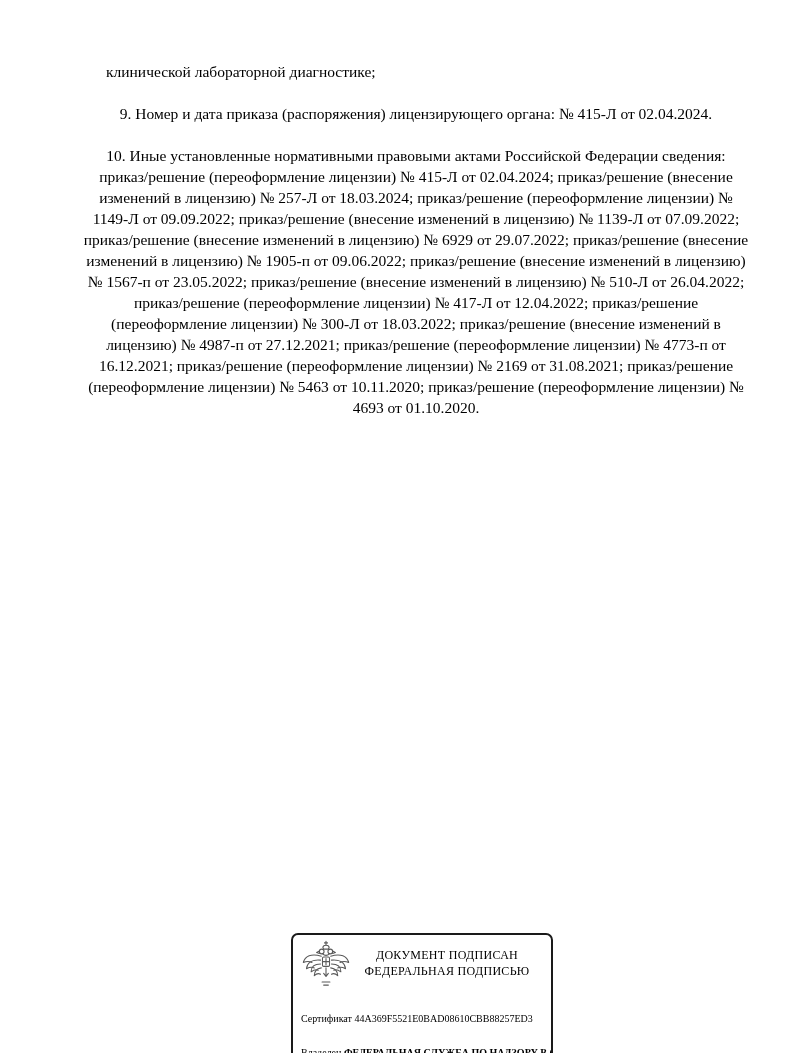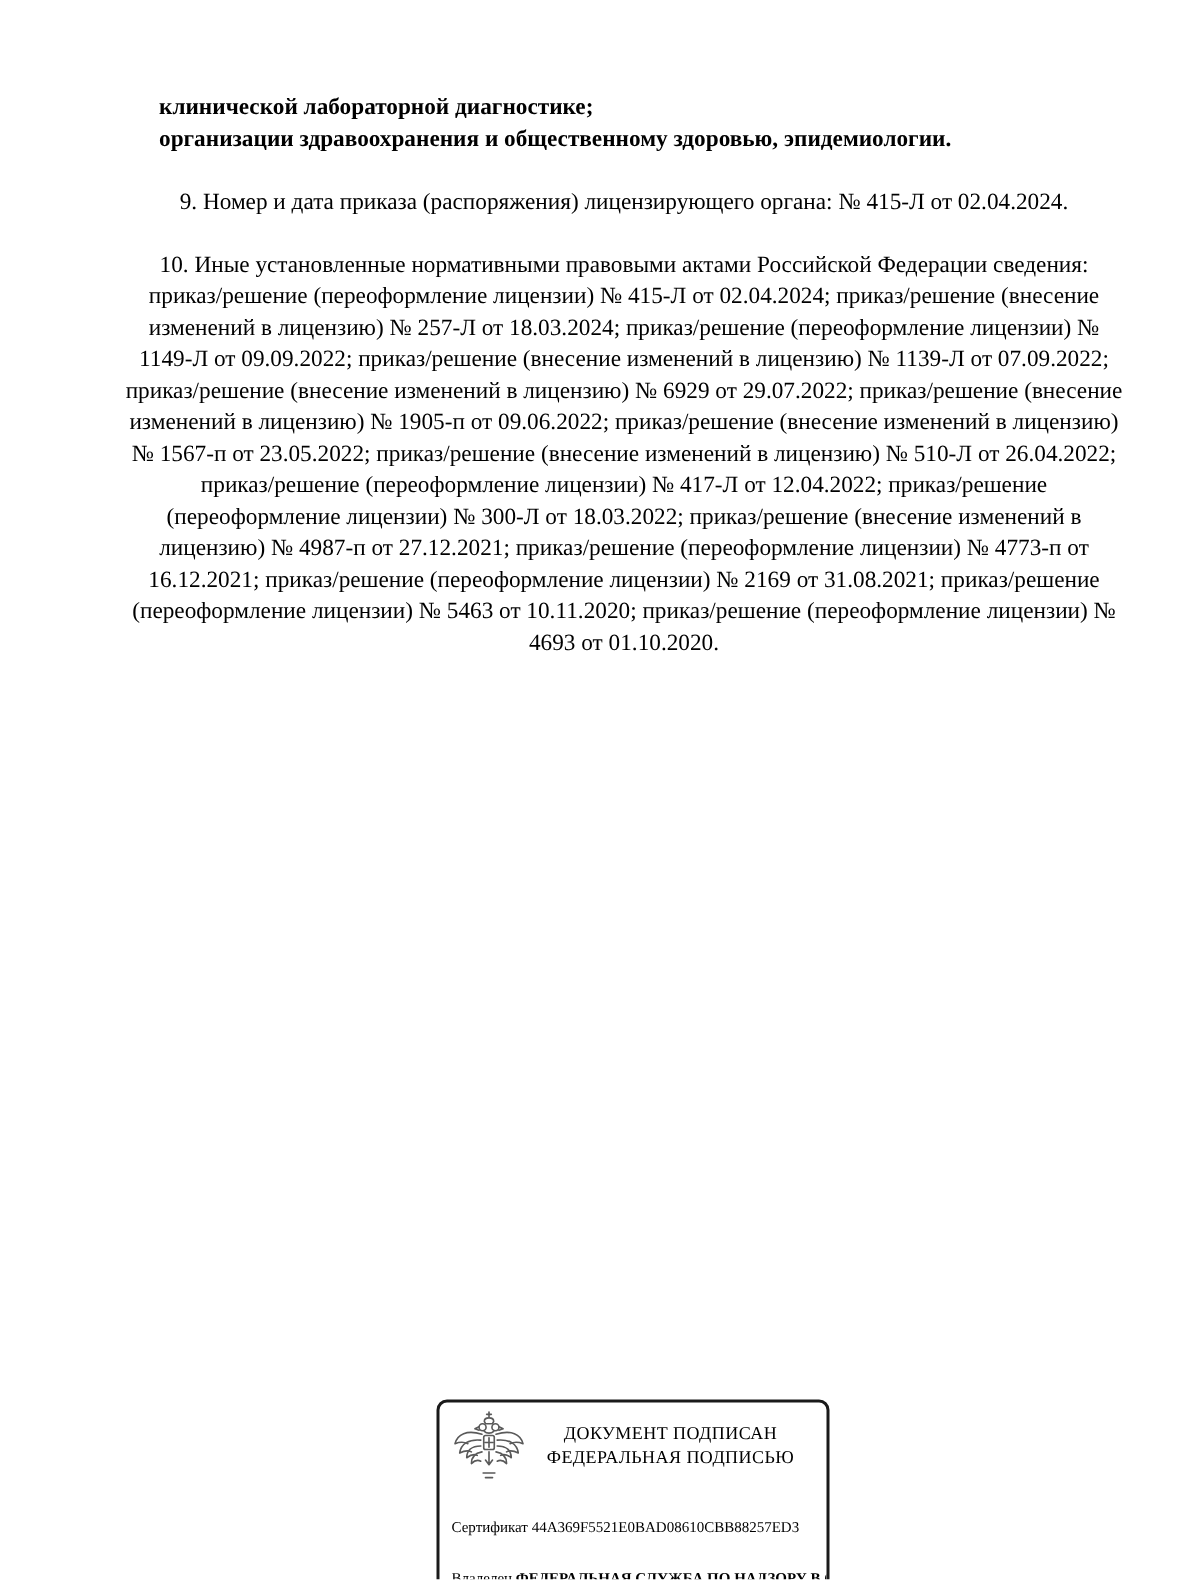--- a/index.html
+++ b/index.html
@@ -20,21 +20,20 @@
     position: absolute;
     left: 82px;
     top: 61px;
     width: 668px;
     font-size: 15.5px;
     line-height: 21px;
     text-align: left;
   }
   .indent-line {
     padding-left: 24px;
-    font-weight: bold;
   }
   .para {
     margin: 21px 0 0 0;
     text-align: center;
   }
   
   .stamp {
     position: absolute;
     left: 291px;
     top: 933px;
@@ -81,21 +80,20 @@
     font-weight: bold;
   }
 </style>
 </head>
 <body>
 
 <div class="page">
 
   <div class="content">
     <div class="indent-line">клинической лабораторной диагностике;</div>
-    <div class="indent-line">организации здравоохранения и общественному здоровью, эпидемиологии.</div>
 
     <p class="para">9. Номер и дата приказа (распоряжения) лицензирующего органа: № 415-Л от 02.04.2024.</p>
 
     <p class="para">10. Иные установленные нормативными правовыми актами Российской Федерации сведения: приказ/решение (переоформление лицензии) № 415-Л от 02.04.2024; приказ/решение (внесение изменений в лицензию) № 257-Л от 18.03.2024; приказ/решение (переоформление лицензии) № 1149-Л от 09.09.2022; приказ/решение (внесение изменений в лицензию) № 1139-Л от 07.09.2022; приказ/решение (внесение изменений в лицензию) № 6929 от 29.07.2022; приказ/решение (внесение изменений в лицензию) № 1905-п от 09.06.2022; приказ/решение (внесение изменений в лицензию) № 1567-п от 23.05.2022; приказ/решение (внесение изменений в лицензию) № 510-Л от 26.04.2022; приказ/решение (переоформление лицензии) № 417-Л от 12.04.2022; приказ/решение (переоформление лицензии) № 300-Л от 18.03.2022; приказ/решение (внесение изменений в лицензию) № 4987-п от 27.12.2021; приказ/решение (переоформление лицензии) № 4773-п от 16.12.2021; приказ/решение (переоформление лицензии) № 2169 от 31.08.2021; приказ/решение (переоформление лицензии) № 5463 от 10.11.2020; приказ/решение (переоформление лицензии) № 4693 от 01.10.2020.</p>
 
   </div>
 
   <div class="stamp">
     <div class="stamp-header">
       <svg class="emblem" viewBox="0 0 64 62" xmlns="http://www.w3.org/2000/svg">

